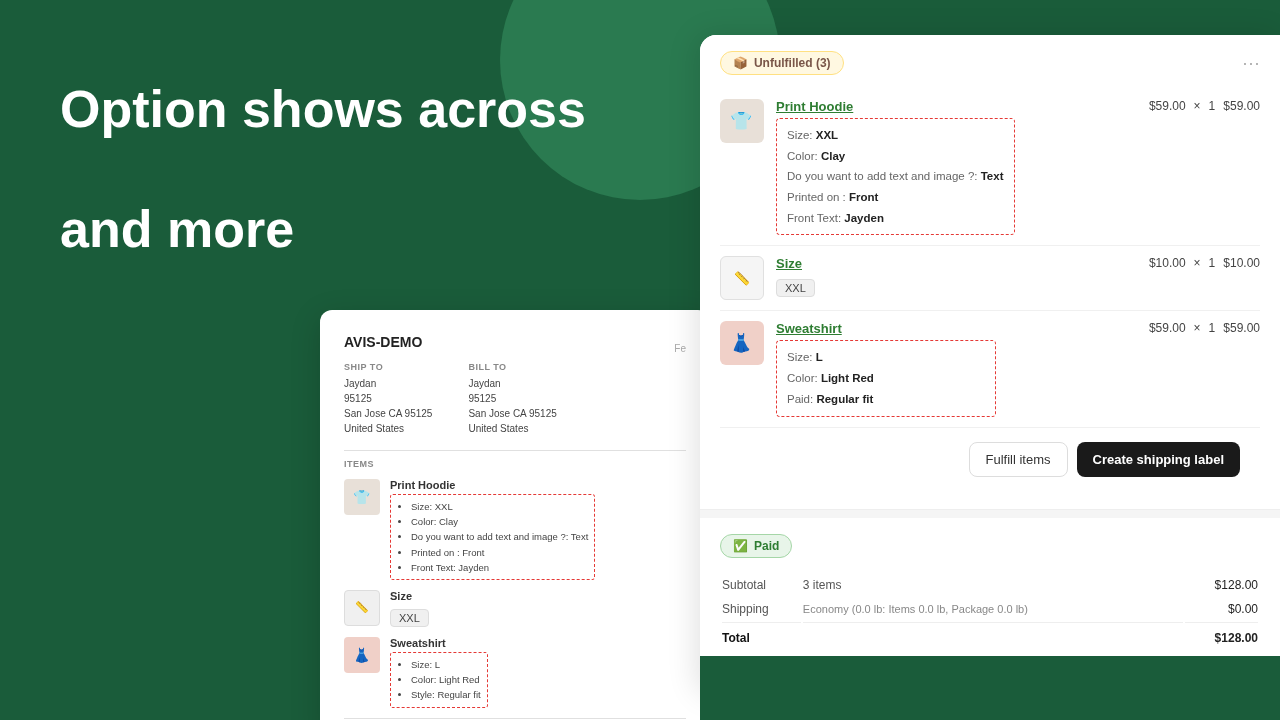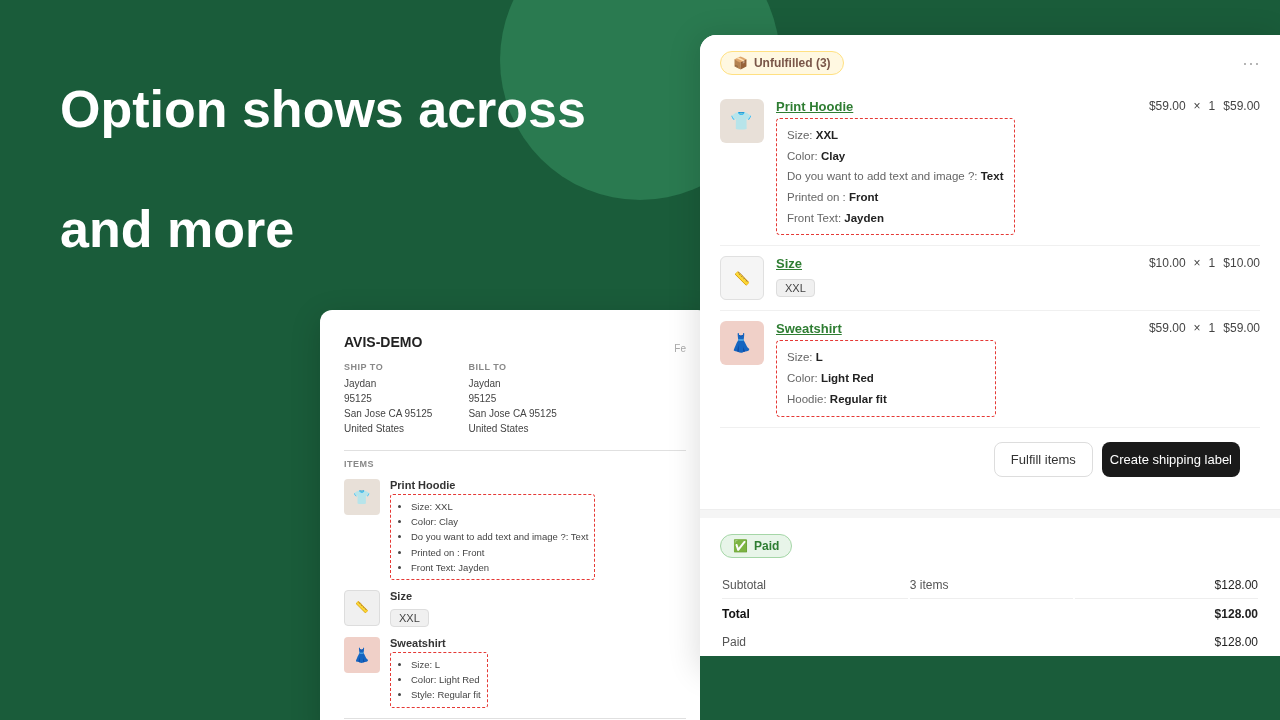--- a/index.html
+++ b/index.html
@@ -291,23 +291,23 @@
       font-size: 13px;
       font-weight: 500;
       color: #333;
       cursor: pointer;
     }
 
     .btn-create-label {
       background: #1a1a1a;
       border: none;
       border-radius: 8px;
-      padding: 9px 8px;
+      padding: 9px 16px;
       font-size: 13px;
-      font-weight: 400;
+      font-weight: 700;
       color: #fff;
       cursor: pointer;
     }
 
     
     .section-paid {
       background: #fff;
       margin: 8px 0 0 0;
       padding: 16px 20px;
     }
@@ -508,21 +508,21 @@
 
       <div class="order-item">
         <div class="order-item-thumb order-item-thumb-pink">
           <span>👗</span>
         </div>
         <div class="order-item-info">
           <div class="order-item-name">Sweatshirt</div>
           <div class="dashed-box">
             <span class="label">Size: </span><span class="value">L</span><br>
             <span class="label">Color: </span><span class="value">Light Red</span><br>
-            <span class="label">Hoodie: </span><span class="value">Regular fit</span>
+            <span class="label">Paid: </span><span class="value">Regular fit</span>
           </div>
         </div>
         <div class="order-item-price">
           <span>$59.00</span>
           <span>×</span>
           <span>1</span>
           <span>$59.00</span>
         </div>
       </div>
 
@@ -536,20 +536,25 @@
       <div class="badge-paid">
         <span>✅</span>
         <span>Paid</span>
       </div>
       <table class="paid-table">
         <tbody>
           <tr>
             <td>Subtotal</td>
             <td>3 items</td>
             <td>$128.00</td>
+          </tr>
+          <tr>
+            <td>Shipping</td>
+            <td style="font-size:11px; color:#888;">Economy (0.0 lb: Items 0.0 lb, Package 0.0 lb)</td>
+            <td>$0.00</td>
           </tr>
           <tr class="total-row">
             <td>Total</td>
             <td></td>
             <td>$128.00</td>
           </tr>
           <tr class="final-paid">
             <td>Paid</td>
             <td></td>
             <td>$128.00</td>

